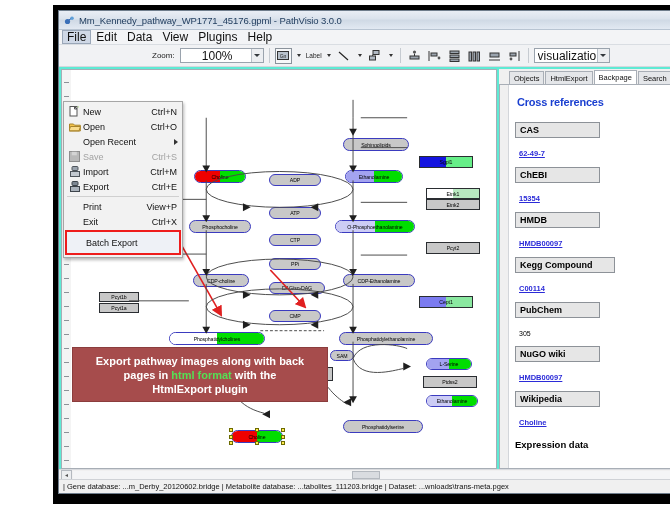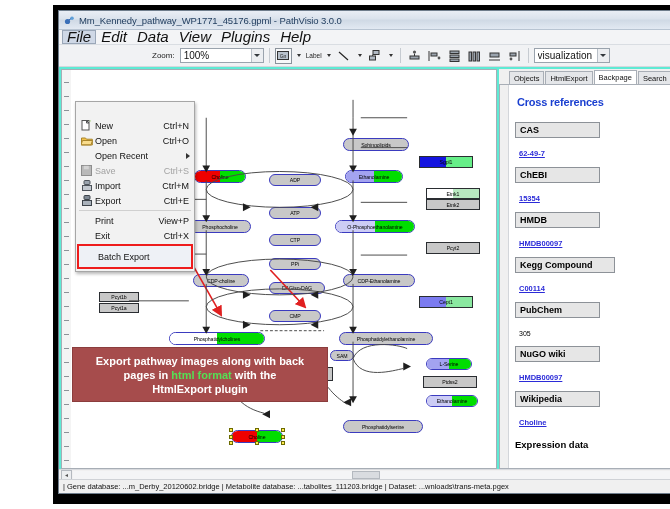--- a/index.html
+++ b/index.html
@@ -36,36 +36,36 @@
     font-size:9.5px;color:#1d3a5c;white-space:nowrap;letter-spacing:-0.1px;
   }
   
   .menubar{
     height:15px;flex:0 0 15px;background:#f3f4f6;
     border-bottom:1px solid #d9dde2;
     display:flex;align-items:center;padding-left:3px;box-sizing:border-box;
     position:relative;z-index:40;
   }
   .menubar .mi{
-    font-size:15px;color:#111;padding:1px 5px;cursor:default;line-height:12px;font-style:italic;
+    font-size:12px;color:#111;padding:1px 5px;cursor:default;line-height:12px;
   }
   .menubar .mi.active{background:#cfd8e6;border:1px solid #9aa7b8;padding:0px 4px;}
   
   .toolbar{
     height:22px;flex:0 0 22px;background:#f1f2f4;
     border-bottom:1px solid #d4d8dd;
     display:flex;align-items:center;gap:3px;padding-left:4px;box-sizing:border-box;
     position:relative;
   }
   .tb-sep{width:1px;height:15px;background:#c6cbd1;margin:0 2px;}
   .zoom-label{font-size:8px;color:#222;margin-right:2px;}
   .combo{
     height:15px;border:1px solid #9aa3ad;background:#ffffff;
-    display:flex;align-items:center;font-size:10px;color:#111;
-    padding-left:3px;box-sizing:border-box;position:relative;
+    display:flex;align-items:center;font-size:12px;color:#111;
+    padding-left:3px;box-sizing:border-box;position:relative;text-align:center;
   }
   .combo .cap{flex:1;white-space:nowrap;overflow:hidden;}
   .combo .arrow{
     width:11px;height:13px;background:#eceef1;border-left:1px solid #b9c0c8;
     display:flex;align-items:center;justify-content:center;
   }
   .caret{width:0;height:0;border-left:3px solid transparent;border-right:3px solid transparent;border-top:3px solid #33383d;}
   .tb-btn{
     width:17px;height:16px;display:flex;align-items:center;justify-content:center;
     border:1px solid transparent;box-sizing:border-box;
@@ -126,24 +126,24 @@
   .hsc-btn{width:9px;height:8px;border:1px solid #b4b9bf;background:#eceef0;display:flex;align-items:center;justify-content:center;font-size:5px;color:#555;}
   .hsc-track{flex:1;height:8px;background:#f4f5f6;margin:0 1px;position:relative;}
   .hsc-thumb{position:absolute;left:45%;top:0;width:28px;height:8px;background:#d9dce0;border:1px solid #b4b9bf;box-sizing:border-box;}
   .statusbar{
     height:14px;flex:0 0 14px;background:#f0f0f0;border-top:1px solid #cfd2d6;
     display:flex;align-items:center;padding-left:4px;box-sizing:border-box;
   }
   .statusbar span{font-size:7.5px;color:#111;white-space:nowrap;}
   
   .filemenu{
-    position:absolute;left:16px;top:34px;width:120px;
+    position:absolute;left:4px;top:34px;width:120px;
     background:#f2f2f2;border:1px solid #a6a6a6;
     box-shadow:1px 2px 3px rgba(0,0,0,.28);
-    z-index:60;padding:16px 0 2px 0;box-sizing:border-box;
+    z-index:60;padding:2px 0 2px 0;box-sizing:border-box;
   }
   .fm-row{height:15px;display:flex;align-items:center;position:relative;padding-left:2px;box-sizing:border-box;}
   .fm-ico{width:17px;height:13px;flex:0 0 17px;display:flex;align-items:center;justify-content:center;}
   .fm-lbl{font-size:9px;color:#111;flex:1;}
   .fm-lbl.dim{color:#a3a3a3;}
   .fm-acc{font-size:9px;color:#111;padding-right:5px;}
   .fm-acc.dim{color:#a3a3a3;}
   .fm-sub{position:absolute;right:4px;width:0;height:0;border-top:3px solid transparent;border-bottom:3px solid transparent;border-left:4px solid #333;}
   .fm-div{height:1px;background:#d0d0d0;margin:2px 3px;}
   .fm-row.highlight{

